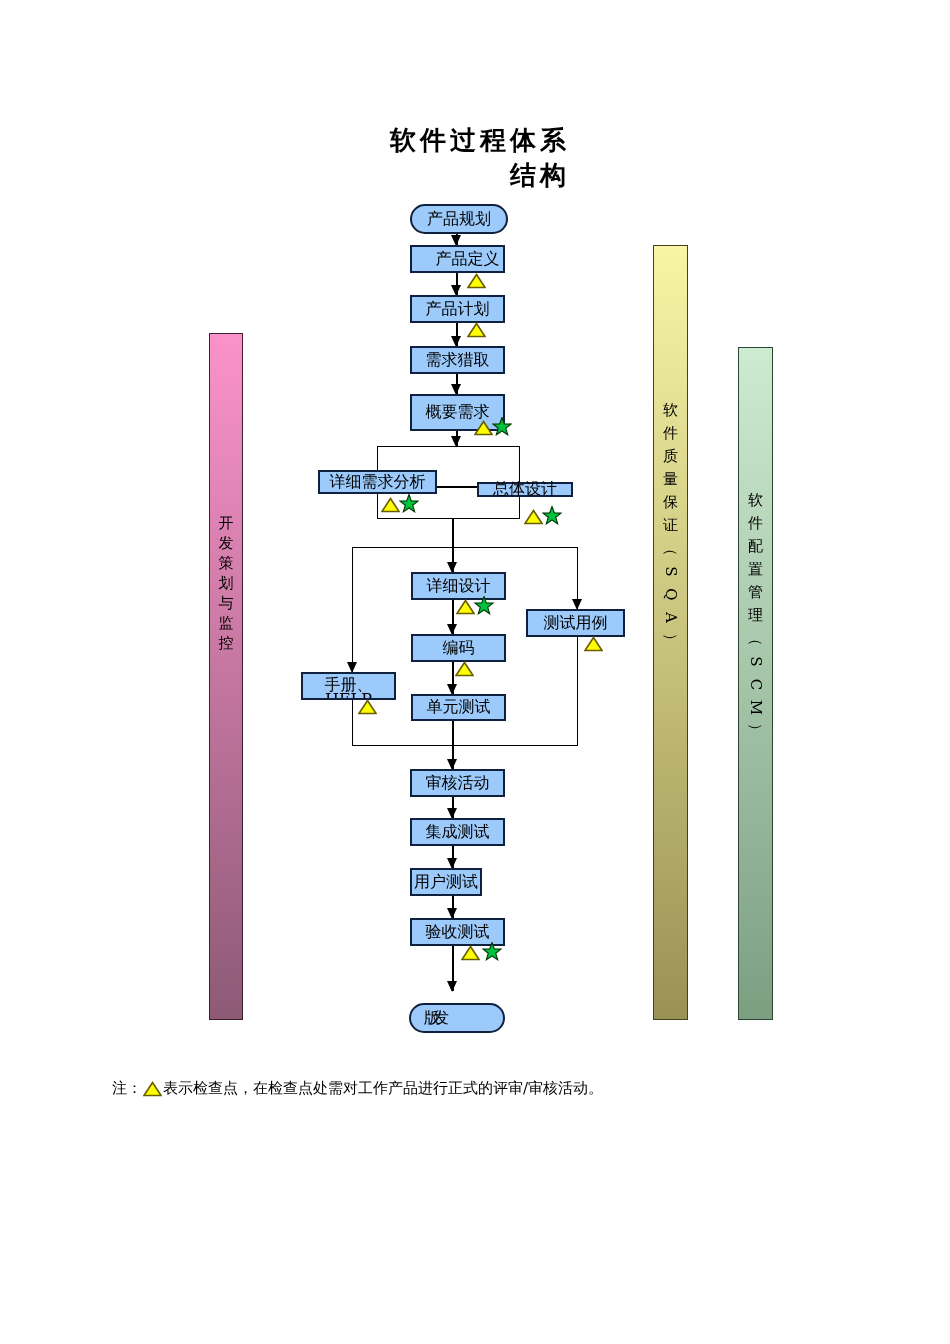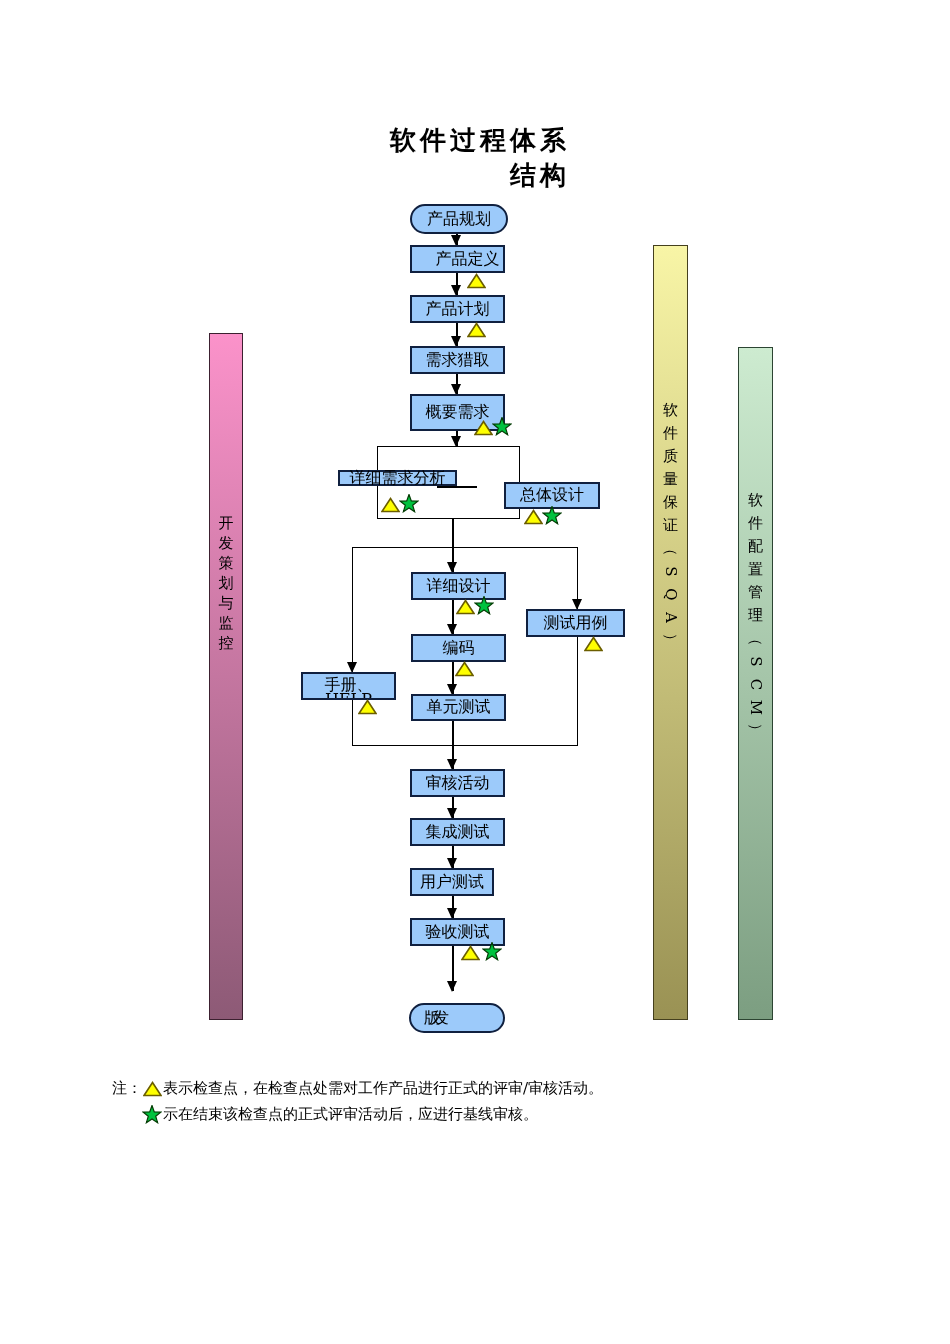--- a/index.html
+++ b/index.html
@@ -136,24 +136,24 @@
     </div>
   <div class="node" style="left:410px;top:295px;width:95px;height:28px;">
     <span>产品计划</span>
     </div>
   <div class="node" style="left:410px;top:346px;width:95px;height:28px;">
     <span>需求猎取</span>
     </div>
   <div class="node" style="left:410px;top:394px;width:95px;height:37px;">
     <span>概要需求</span>
     </div>
-  <div class="node" style="left:318px;top:470px;width:119px;height:16px;margin-left:20px;">
+  <div class="node" style="left:318px;top:470px;width:119px;height:24px;">
     <span>详细需求分析</span>
     </div>
-  <div class="node" style="left:504px;top:482px;width:96px;height:27px;text-align:right;">
+  <div class="node" style="left:477px;top:482px;width:96px;height:15px;text-align:right;">
     <span>总体设计</span>
     </div>
   <div class="node" style="left:411px;top:572px;width:95px;height:28px;">
     <span>详细设计</span>
     </div>
   <div class="node" style="left:526px;top:609px;width:99px;height:28px;">
     <span>测试用例</span>
     </div>
   <div class="node" style="left:411px;top:634px;width:95px;height:28px;">
     <span>编码</span>
@@ -164,21 +164,21 @@
     </div>
   <div class="node" style="left:411px;top:694px;width:95px;height:27px;">
     <span>单元测试</span>
     </div>
   <div class="node" style="left:410px;top:769px;width:95px;height:28px;">
     <span>审核活动</span>
     </div>
   <div class="node" style="left:410px;top:818px;width:95px;height:28px;">
     <span>集成测试</span>
     </div>
-  <div class="node" style="left:410px;top:868px;width:84px;height:28px;">
+  <div class="node" style="left:410px;top:868px;width:72px;height:28px;">
     <span>用户测试</span>
     </div>
   <div class="node" style="left:410px;top:918px;width:95px;height:28px;">
     <span>验收测试</span>
     </div>
   <div class="node stadium end-label" style="left:409px;top:991px;width:96px;height:30px;">
     <span>版发</span>
     </div>
 
   <span class="marker tri" style="left:467px;top:273px;"><svg width="19" height="16" viewBox="0 0 19 16">
@@ -227,20 +227,14 @@
         <polygon points="10,0.5 12.29,6.85 19.03,7.06 13.71,11.21 15.59,17.69 10,13.9 4.41,17.69 6.29,11.21 0.97,7.06 7.71,6.85"></polygon>
       </svg></span>
 
   <div class="note note1">
     <span>注：</span>
     <span class="marker tri" style="position:static;"><svg width="19" height="16" viewBox="0 0 19 16">
           <polygon points="9.5,1.5 18,14.5 1,14.5"></polygon>
         </svg></span>
     <span>表示检查点，在检查点处需对工作产品进行正式的评审/审核活动。</span>
   </div>
-  <div class="note note2">
-    <span class="marker star" style="position:static;"><svg width="20" height="19" viewBox="0 0 20 19">
-          <polygon points="10,0.5 12.29,6.85 19.03,7.06 13.71,11.21 15.59,17.69 10,13.9 4.41,17.69 6.29,11.21 0.97,7.06 7.71,6.85"></polygon>
-        </svg></span>
-    <span>示在结束该检查点的正式评审活动后，应进行基线审核。</span>
-  </div>
 
 </div>
 
 </body></html>

